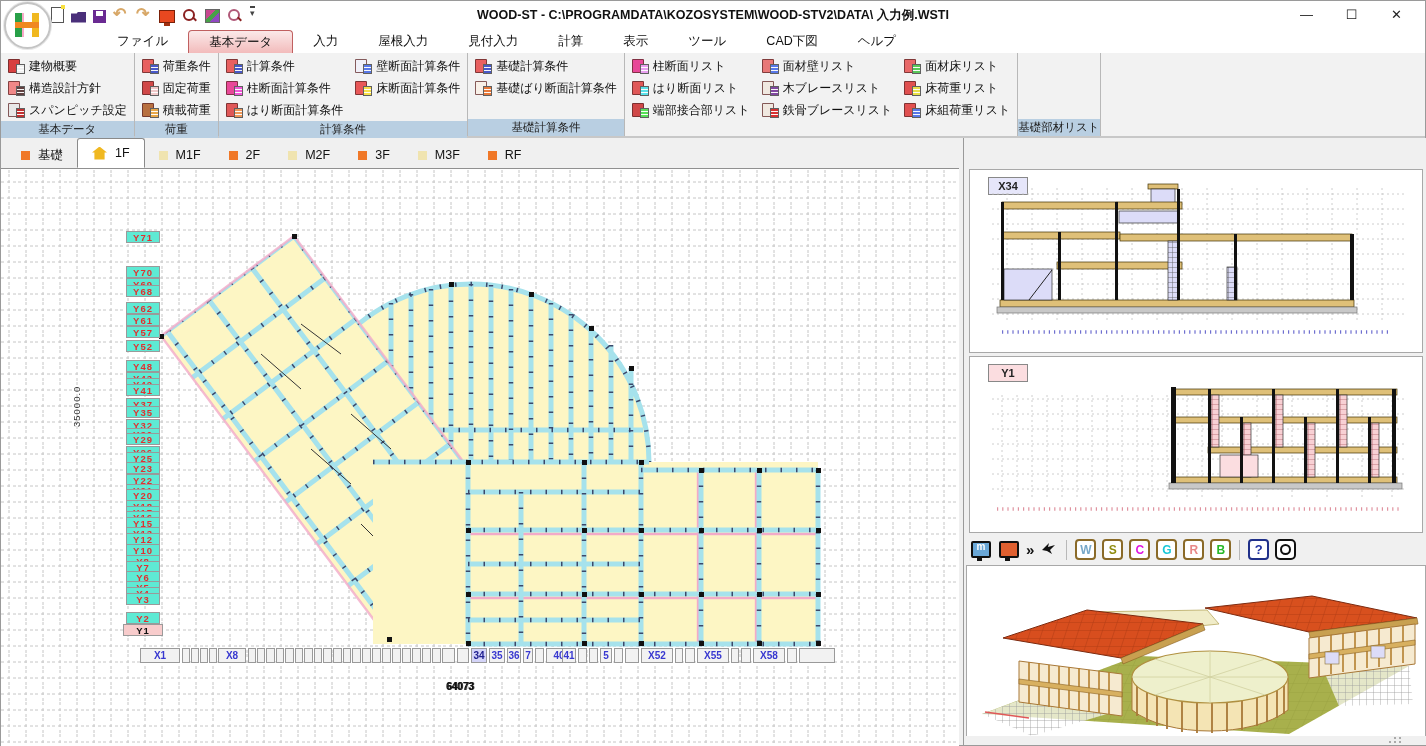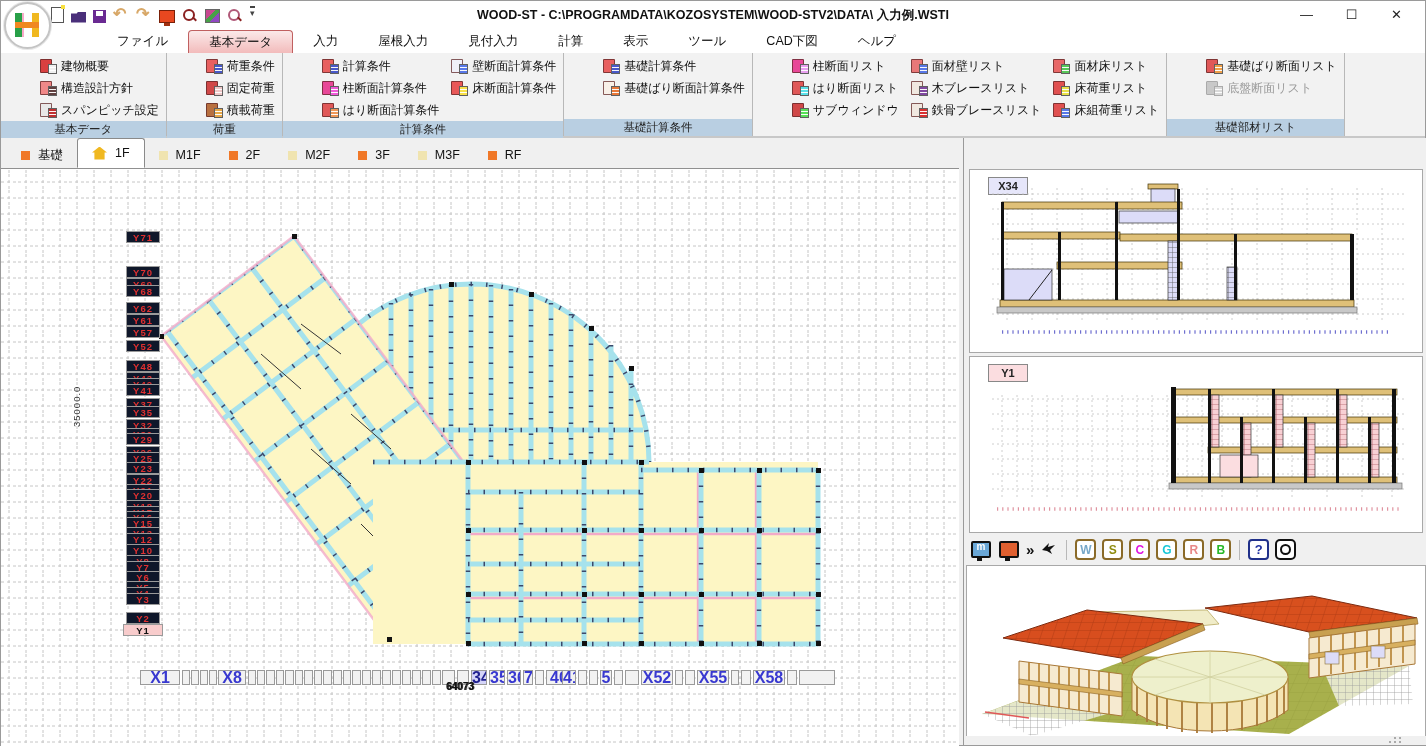--- a/index.html
+++ b/index.html
@@ -37,21 +37,21 @@
      background-image:linear-gradient(180deg,transparent 0 9px,#f08820 9px 15px,transparent 15px),
        linear-gradient(90deg,#28a048 0 7px,#f8a8c8 7px 9px,transparent 9px 17px,#f0b820 17px 24px);}
   .menubar{position:absolute;left:0;top:29px;right:0;height:23px;background:#ffffff;border-bottom:1px solid #b06060;}
   .menus{position:absolute;left:96px;top:0;height:23px;display:flex;}
   .menuitem{padding:0 20px;line-height:22px;font-size:12.5px;color:#111;white-space:nowrap;}
   .menuitem.active{background:linear-gradient(#fbe9e9,#f2b9b9);border:1px solid #c06060;border-bottom:none;border-radius:4px 4px 0 0;margin-bottom:-1px;}
 
   
   .ribbon{position:absolute;left:0;top:52px;right:0;height:85px;background:#f2f2f2;border-bottom:2px solid #c8c8c8;display:flex;box-sizing:border-box;}
   .rgroup{display:flex;flex-direction:column;border-right:1px solid #b8b8b8;background:#f2f2f2;}
-  .rbody{display:flex;flex:1;padding:2px 4px 0 4px;gap:6px;margin-left:32px;}
+  .rbody{display:flex;flex:1;padding:2px 4px 0 4px;gap:6px;}
   .rcol{display:flex;flex-direction:column;}
   .ritem{display:flex;align-items:center;gap:4px;height:22px;padding:0 3px;cursor:default;}
   .ritem .rlabel{font-size:12px;color:#111;white-space:nowrap;}
   .ritem.disabled .rlabel{color:#9a9a9a;}
   .ric{position:relative;width:17px;height:15px;flex:none;}
   .ric::before{content:"";position:absolute;left:0;top:0;width:10px;height:12px;background:var(--b);border:1px solid rgba(96,40,40,.75);border-radius:1px;}
   .ric::after{content:"";position:absolute;right:0;bottom:0;width:7px;height:8px;border:1px solid #606060;background-color:var(--a);background-image:repeating-linear-gradient(180deg,transparent 0 2px,rgba(255,255,255,.95) 2px 3px);}
   .ritem.disabled .ric::before{background:#c8c8c8;border-color:#aaa;}
   .ritem.disabled .ric::after{background-color:#d8d8d8;border-color:#aaa;}
   .rcap{height:17px;line-height:17px;text-align:center;font-size:11.5px;color:#222;background:#b9cfe2;margin-top:auto;}
@@ -59,23 +59,23 @@
   
   .workarea{position:absolute;left:0;top:137px;right:0;bottom:0;background:#f0f0f0;}
   .floortabs{position:absolute;left:0;top:0;width:958px;height:30px;background:#f0f0f0;display:flex;align-items:flex-end;padding-left:6px;box-sizing:border-box;}
   .ftab{display:flex;align-items:center;gap:8px;height:26px;padding:0 14px;font-size:12.5px;color:#111;background:transparent;}
   .ftab.active{background:#fff;border:1px solid #8a8a8a;border-bottom:1px solid #fff;border-radius:3px 3px 0 0;height:28px;}
   .fsq{width:9px;height:9px;display:inline-block;}
   .fhouse{width:15px;height:13px;display:inline-block;clip-path:polygon(50% 0,100% 46%,84% 46%,84% 100%,16% 100%,16% 46%,0 46%);}
 
   .cad{position:absolute;left:0;top:30px;width:958px;height:579px;background:#ffffff;border-top:1px solid #909090;box-sizing:border-box;overflow:hidden;}
   .cad svg{position:absolute;left:0;top:0;}
-  .ylab{position:absolute;left:125px;width:34px;height:12px;background:#0f172a;border:1px solid #9a9a9a;font-size:9.5px;font-weight:bold;color:#e03030;text-align:center;line-height:12px;box-sizing:border-box;letter-spacing:1px;}
+  .ylab{position:absolute;left:125px;width:34px;height:12px;background:#5eead4;border:1px solid #9a9a9a;font-size:9.5px;font-weight:bold;color:#e03030;text-align:center;line-height:12px;box-sizing:border-box;letter-spacing:1px;}
   .ylab.hl{background:#f8cccc;color:#111;width:40px;left:122px;}
-  .xlab{position:absolute;top:501px;height:15px;background:#f2f2f2;border:1px solid #9a9a9a;font-size:16px;font-weight:bold;color:#3838d0;text-align:center;line-height:14px;box-sizing:border-box;overflow:hidden;}
+  .xlab{position:absolute;top:479px;height:15px;background:#f2f2f2;border:1px solid #9a9a9a;font-size:10px;font-weight:bold;color:#3838d0;text-align:center;line-height:14px;box-sizing:border-box;overflow:hidden;}
   .xlab.sel{background:#d4d4f8;color:#202090;}
   .vdim{position:absolute;left:70px;top:258px;font-size:9.5px;color:#333;transform:rotate(-90deg);transform-origin:left top;letter-spacing:1px;}
   .hdim{position:absolute;left:445px;top:512px;font-size:10px;font-weight:bold;color:#111;text-shadow:1px 0 0 #333;}
 
   
   .subwin{position:absolute;left:962px;top:0;width:464px;bottom:0;background:#f0f0f0;border-left:1px solid #9a9a9a;}
   .subhdr{position:absolute;left:1px;top:3px;right:1px;height:22px;background:linear-gradient(#fbfdff,#dce6f2);border:1px solid #b8c4d2;box-sizing:border-box;font-size:12px;color:#222;line-height:20px;padding-left:8px;}
   .subhdr .hbtns{position:absolute;right:8px;top:0;display:flex;gap:12px;align-items:center;height:20px;}
   .varrow{font-size:10px;color:#333;}
   .viewpanel{position:absolute;left:5px;right:5px;background:#ffffff;border:1px solid #a8a8a8;box-sizing:border-box;}
@@ -253,21 +253,21 @@
             <div class="ritem">
               <span class="ric" style="--b: #e84898; --a: #e8a0f0;"></span>
               <span class="rlabel">柱断面リスト</span>
             </div>
             <div class="ritem">
               <span class="ric" style="--b: #e05858; --a: #58e0e8;"></span>
               <span class="rlabel">はり断面リスト</span>
             </div>
             <div class="ritem">
               <span class="ric" style="--b: #d04848; --a: #58e058;"></span>
-              <span class="rlabel">サブウィンドウ</span>
+              <span class="rlabel">端部接合部リスト</span>
             </div>
           </div>
           <div class="rcol">
             <div class="ritem">
               <span class="ric" style="--b: #e87878; --a: #5878e8;"></span>
               <span class="rlabel">面材壁リスト</span>
             </div>
             <div class="ritem">
               <span class="ric" style="--b: #f0e8e0; --a: #8048a0;"></span>
               <span class="rlabel">木ブレースリスト</span>
@@ -287,32 +287,20 @@
               <span class="rlabel">床荷重リスト</span>
             </div>
             <div class="ritem">
               <span class="ric" style="--b: #e05050; --a: #5878e8;"></span>
               <span class="rlabel">床組荷重リスト</span>
             </div>
           </div>
         </div>
       </div>
       <div class="rgroup">
-        <div class="rbody">
-          <div class="rcol">
-            <div class="ritem">
-              <span class="ric" style="--b: #e05858; --a: #f0a048;"></span>
-              <span class="rlabel">基礎ばり断面リスト</span>
-            </div>
-            <div class="ritem disabled">
-              <span class="ric" style="--b: #c8c8c8; --a: #d8d8d8;"></span>
-              <span class="rlabel">底盤断面リスト</span>
-            </div>
-          </div>
-        </div>
         <div class="rcap">基礎部材リスト</div>
       </div>
     </div>
 
   <div class="workarea">
 
     <div class="floortabs" id="floortabs">
         <div class="ftab">
           <span class="fsq" style="background: rgb(240, 120, 40);"></span>
           <span>基礎</span>

